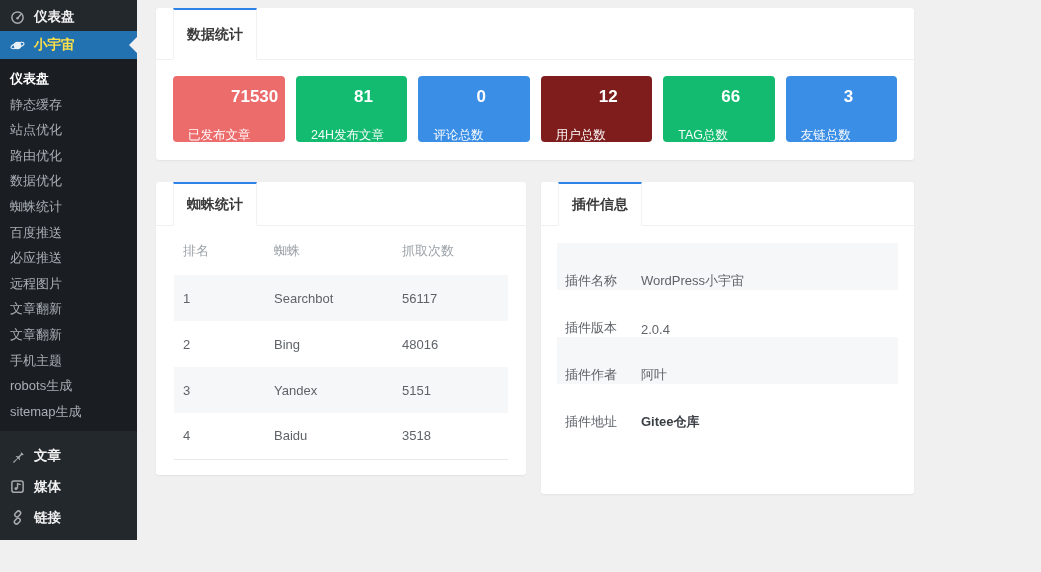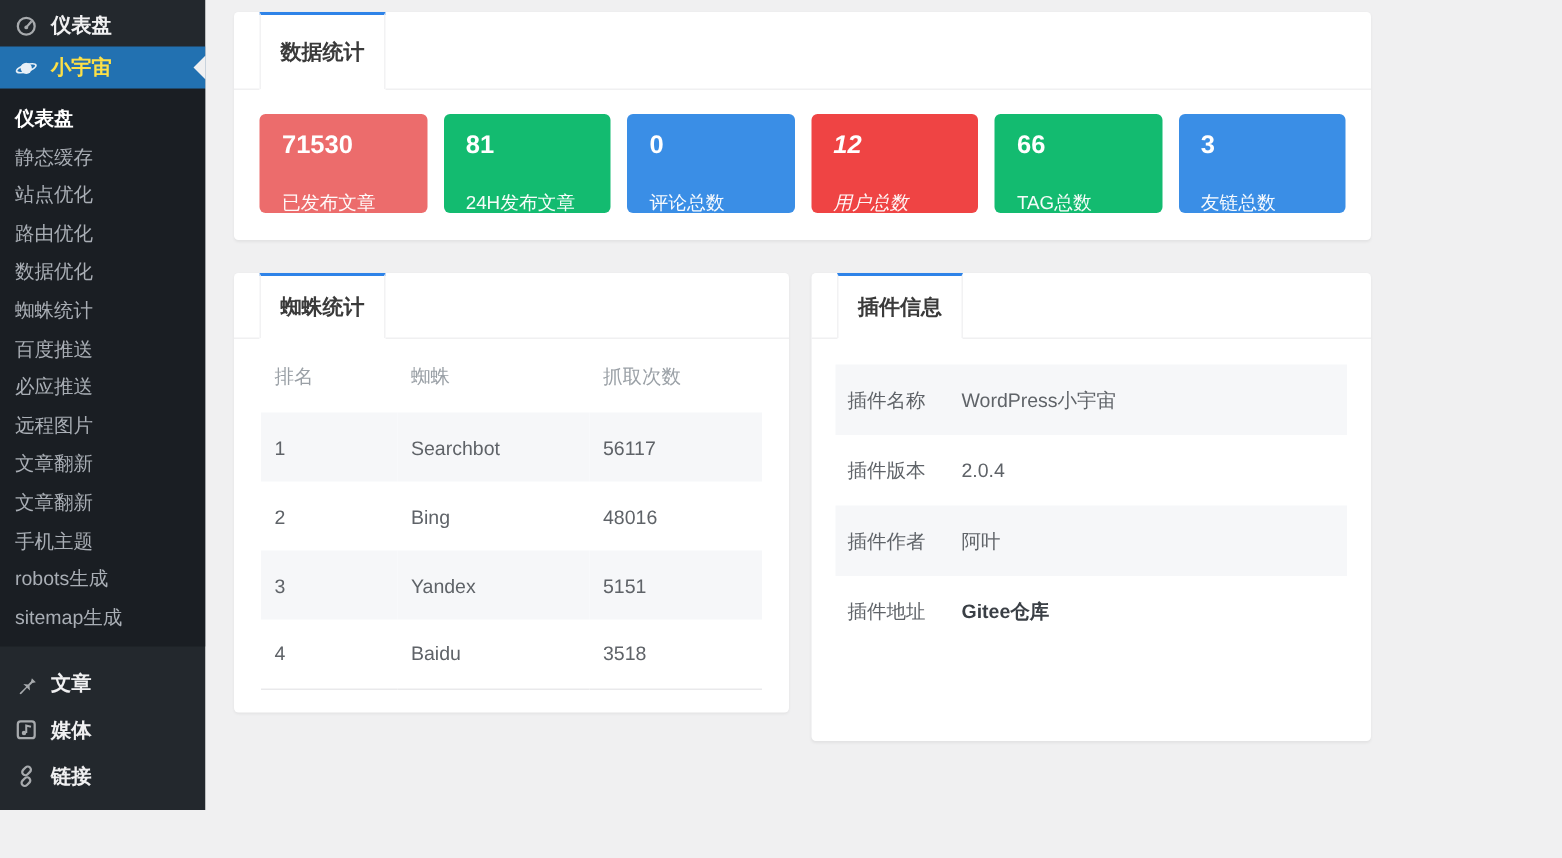--- a/index.html
+++ b/index.html
@@ -29,37 +29,37 @@
 
   .tabbar { display:flex; align-items:stretch; border-bottom:1px solid #f0f0f1; padding-left:17px; }
   .tabbar .tab { height:calc(100% + 1px); margin-bottom:-1px; background:#fff; border:1px solid #f2f2f3;
                  border-top:2px solid #2e83e8; border-bottom:1px solid #fff; padding:0 13px;
                  font-size:14px; font-weight:700; color:#3a3a3a; display:flex; align-items:center; cursor:pointer; }
 
   .card-stats { width:758px; margin-bottom:22px; }
   .card-stats .tabbar { height:52px; }
   .stats-row { display:flex; gap:11px; padding:16px 17px 18px 17px; }
   .stat { width:112px; height:66px; border-radius:4px; color:#fff; padding:11px 8px 0 15px; }
-  .stat-value { font-size:17px; font-weight:700; line-height:20px; }
+  .stat-value { font-size:17px; font-weight:700; line-height:20px;margin-left:43px; }
   .stat-label { font-size:12.5px; margin-top:20px; opacity:.96; white-space:nowrap; }
 
   .cards-row { display:flex; gap:15px; align-items:flex-start; }
   .card-lower .tabbar { height:44px; }
   .card-spider { width:370px; height:293px; }
   .card-plugin { width:373px; height:312px; }
 
   .spider-table { width:calc(100% - 36px); margin:0 18px; border-collapse:collapse; font-size:13px; }
   .spider-table col.c1 { width:91px; } .spider-table col.c2 { width:128px; }
   .spider-table th { height:49px; text-align:left; font-weight:400; color:#9aa0a6; padding-left:9px; }
   .spider-table td { height:46px; color:#5f6368; padding-left:9px; }
   .spider-table tbody tr:nth-child(odd) { background:#f6f7f9; }
   .spider-table tbody tr:last-child td { border-bottom:1px solid #e9e9eb; }
 
   .plugin-list { list-style:none; padding:17px 16px 0 16px; }
-  .plugin-row { display:flex; align-items:center; height:47px; padding:0 8px; font-size:13px; color:#5f6368; }
+  .plugin-row { display:flex; align-items:flex-end; height:47px; padding:0 8px; font-size:13px; color:#5f6368; }
   .plugin-row:nth-child(odd) { background:#f6f7f9; }
   .plugin-row .p-label { width:76px; flex:none; }
   .plugin-row .p-value { white-space:nowrap; }
   .plugin-row .p-link { color:#3a3f45; font-weight:700; cursor:pointer; }
 </style>
 </head>
 <body>
 
 <div class="app">
 
@@ -160,21 +160,21 @@
           <div class="stat-label">已发布文章</div>
         </div>
         <div class="stat" style="background: rgb(19, 187, 112);">
           <div class="stat-value">81</div>
           <div class="stat-label">24H发布文章</div>
         </div>
         <div class="stat" style="background: rgb(58, 142, 230);">
           <div class="stat-value">0</div>
           <div class="stat-label">评论总数</div>
         </div>
-        <div class="stat" style="background: #ef4444; font-style: italic;">
+        <div class="stat" style="background: #7f1d1d;">
           <div class="stat-value">12</div>
           <div class="stat-label">用户总数</div>
         </div>
         <div class="stat" style="background: rgb(19, 187, 112);">
           <div class="stat-value">66</div>
           <div class="stat-label">TAG总数</div>
         </div>
         <div class="stat" style="background: rgb(58, 142, 230);">
           <div class="stat-value">3</div>
           <div class="stat-label">友链总数</div>

